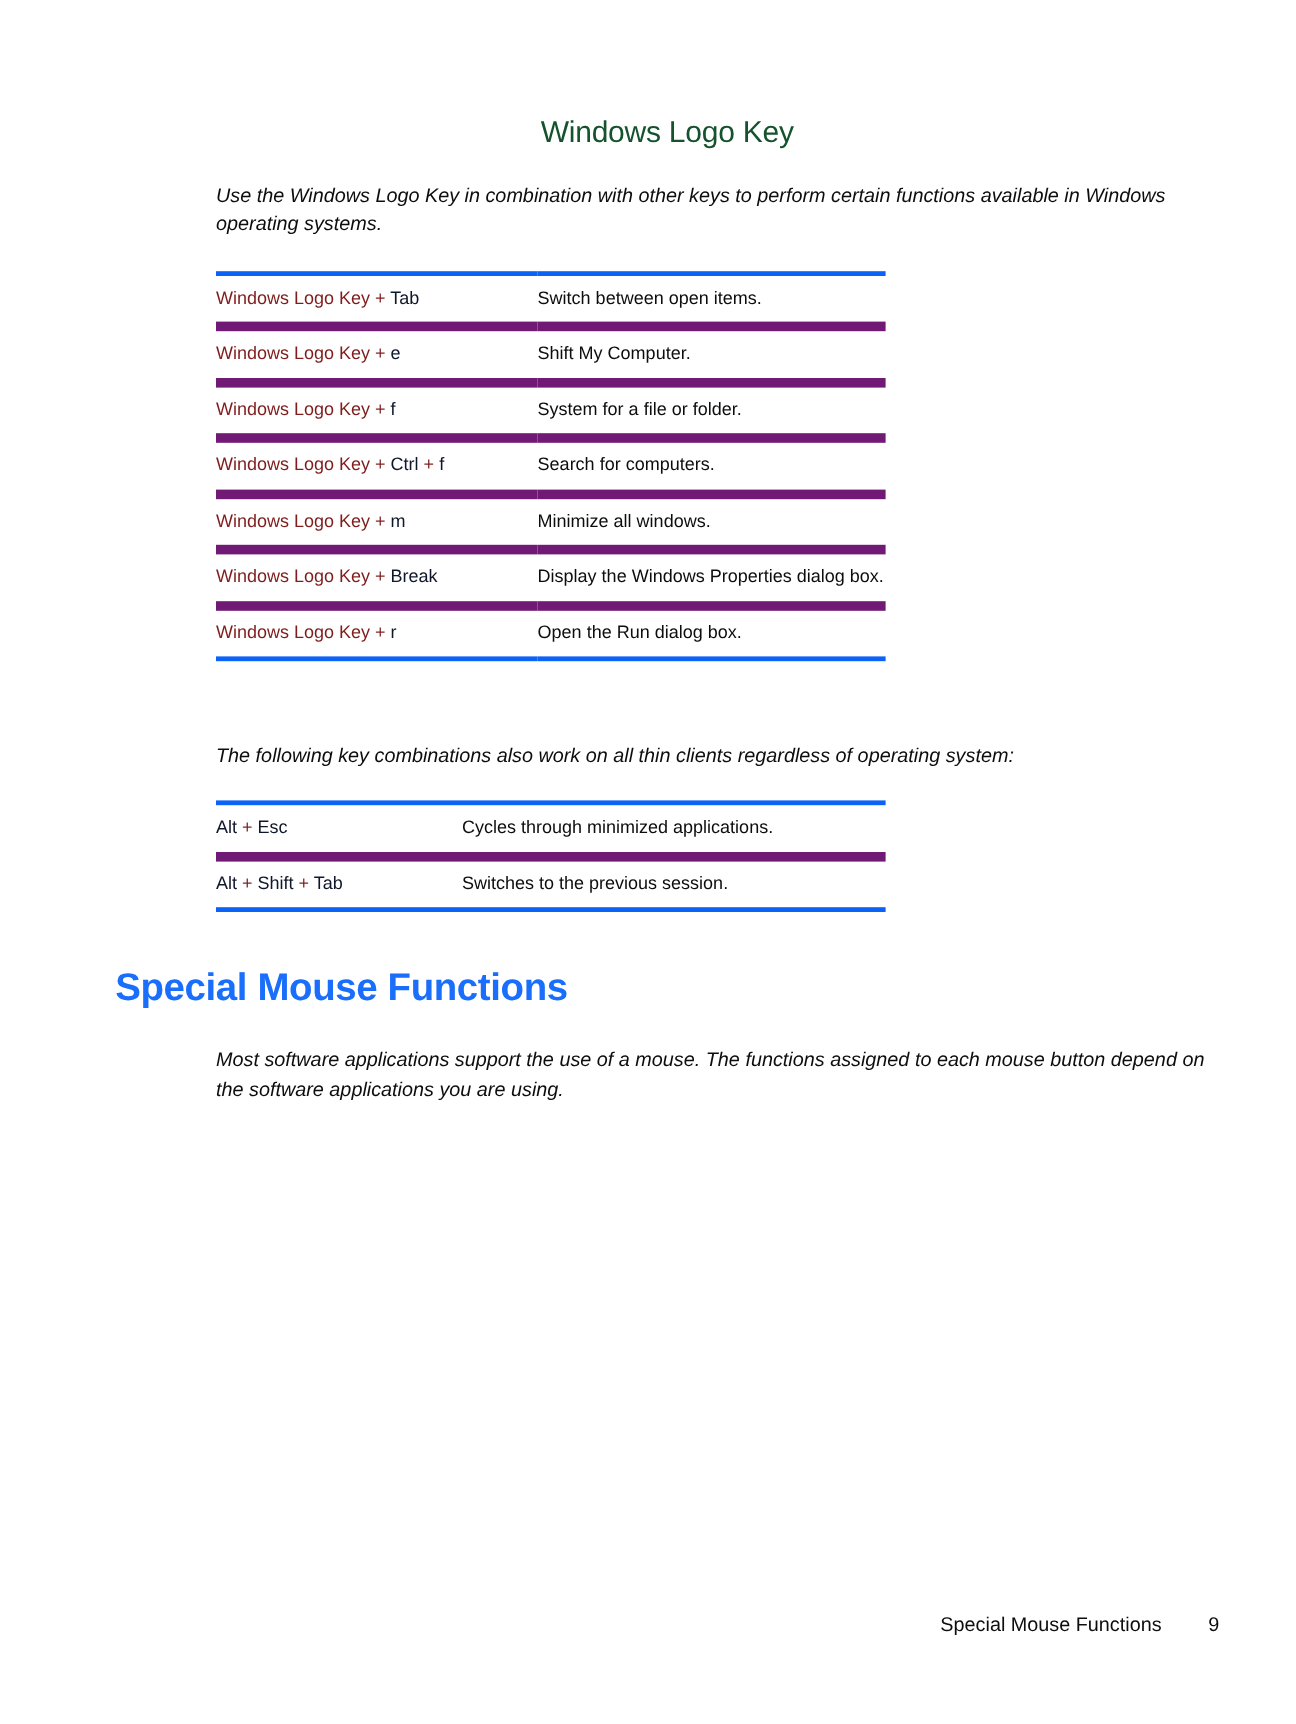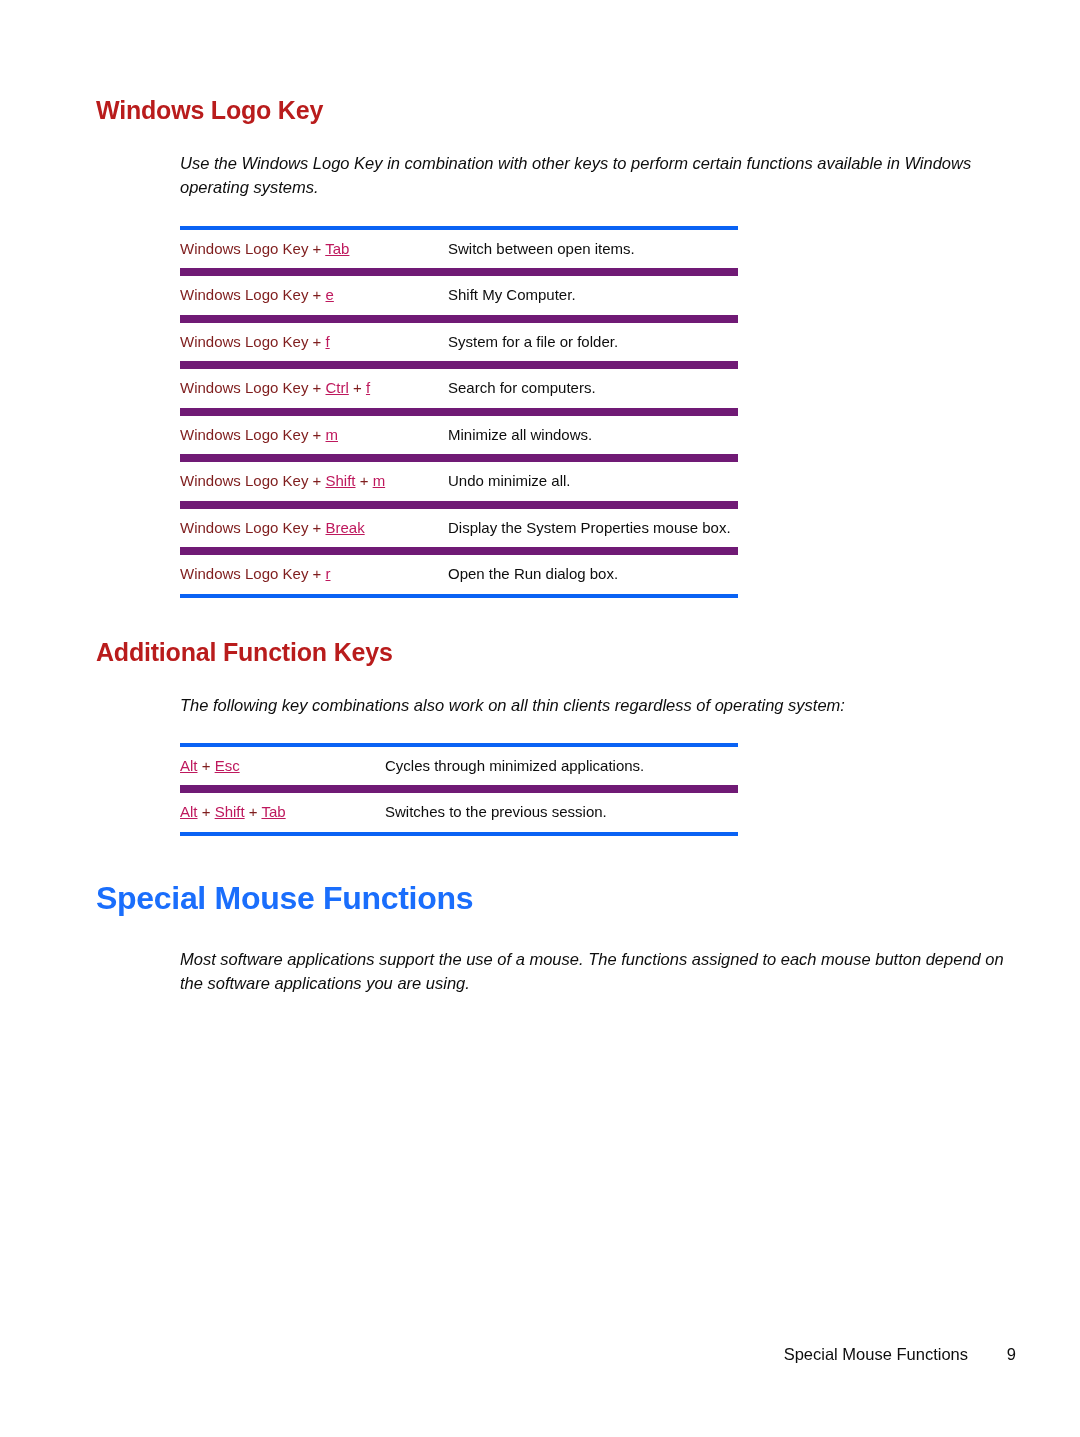--- a/index.html
+++ b/index.html
@@ -25,26 +25,27 @@
   }
   .content {
     position: absolute;
     left: 96px;
     top: 96px;
     width: 920px;
   }
 
   
   .h-section {
-    color: #b91c1c;
+    color: #14532d;
     font-size: 25px;
-    font-weight: bold;
+    font-weight: normal;
     letter-spacing: -0.2px;
     margin: 0;
     line-height: 1.15;
+    text-align: center;
   }
   .h-chapter {
     color: #1a6efc;
     font-size: 32px;
     font-weight: bold;
     letter-spacing: -0.3px;
     margin: 0;
     line-height: 1.15;
   }
 
@@ -85,22 +86,21 @@
   td.col-combo {
     padding-left: 9px;
   }
   
   .t-winkeys td.col-combo { width: 268px; }
   .t-winkeys td.col-desc  { width: 290px; }
   .t-altkeys td.col-combo { width: 205px; margin-left: 20px; }
   .t-altkeys td.col-desc  { width: 353px; }
 
   .keyname {
-    color: #be185d;
-    text-decoration: underline;
+    color: #0f172a;
   }
   .plain {
     color: #7f1d1d;
   }
 
   
   .sp-after-h1   { height: 26px; }
   .sp-after-p1   { height: 26px; }
   .sp-after-tbl1 { height: 40px; }
   .sp-after-h2   { height: 27px; }
@@ -153,37 +153,32 @@
             </tr>
             <tr>
               <td class="col-combo"><span class="plain">Windows Logo Key + </span><span class="keyname">Ctrl</span><span class="plain"> + </span><span class="keyname">f</span></td>
               <td class="col-desc">Search for computers.</td>
             </tr>
             <tr>
               <td class="col-combo"><span class="plain">Windows Logo Key + </span><span class="keyname">m</span></td>
               <td class="col-desc">Minimize all windows.</td>
             </tr>
             <tr>
-              <td class="col-combo"><span class="plain">Windows Logo Key + </span><span class="keyname">Shift</span><span class="plain"> + </span><span class="keyname">m</span></td>
-              <td class="col-desc">Undo minimize all.</td>
-            </tr>
-            <tr>
               <td class="col-combo"><span class="plain">Windows Logo Key + </span><span class="keyname">Break</span></td>
-              <td class="col-desc">Display the System Properties mouse box.</td>
+              <td class="col-desc">Display the Windows Properties dialog box.</td>
             </tr>
             <tr>
               <td class="col-combo"><span class="plain">Windows Logo Key + </span><span class="keyname">r</span></td>
               <td class="col-desc">Open the Run dialog box.</td>
             </tr>
           </tbody>
       </table>
     </div>
     <div class="sp-after-tbl1"></div>
 
-    <h2 class="h-section">Additional Function Keys</h2>
     <div class="sp-after-h2"></div>
 
     <p class="body-text">The following key combinations also work on all thin clients regardless of operating system:</p>
     <div class="sp-after-p2"></div>
 
     <div class="kt-wrap">
       <table class="keytable t-altkeys">
         <tbody>
             <tr>
               <td class="col-combo"><span class="keyname">Alt</span><span class="plain"> + </span><span class="keyname">Esc</span></td>

